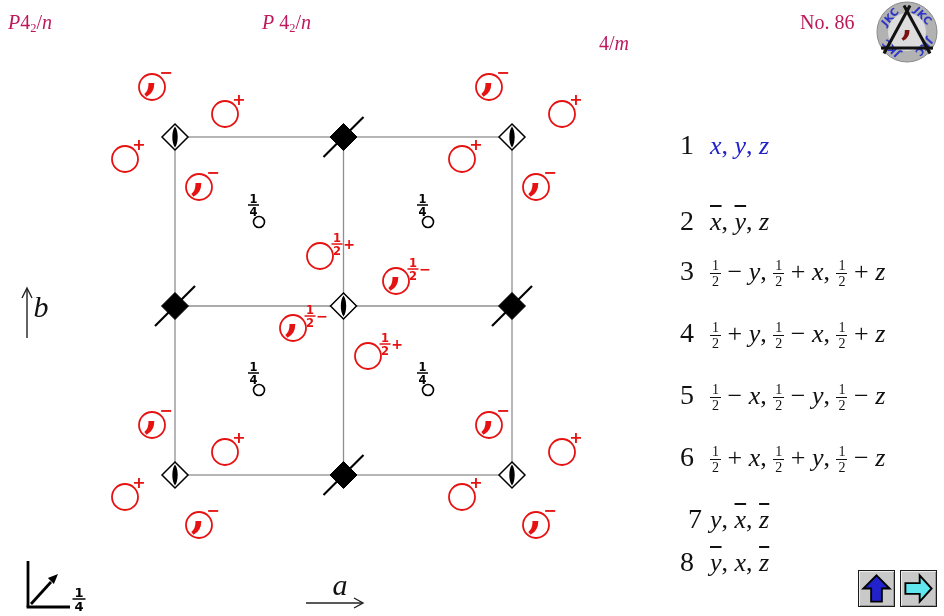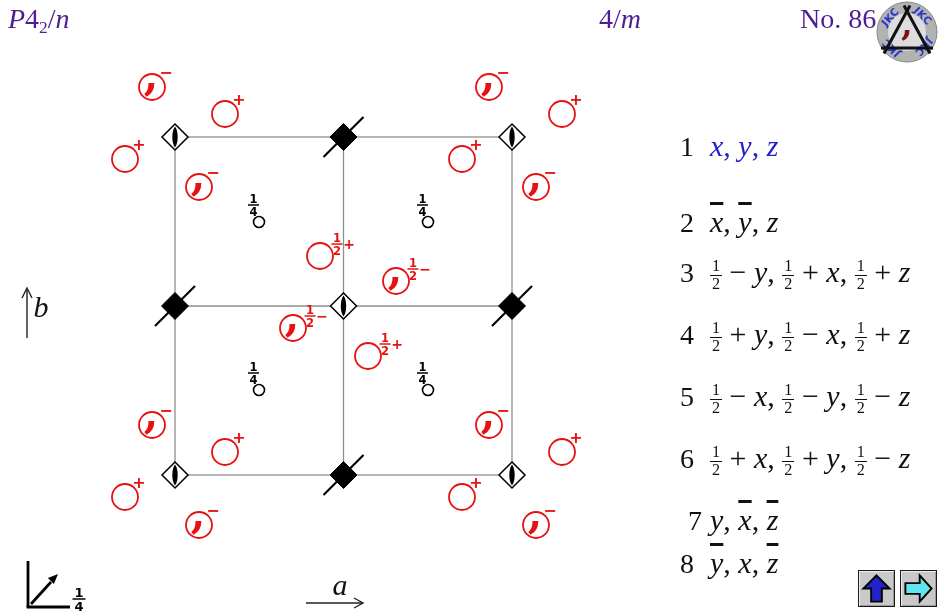--- a/index.html
+++ b/index.html
@@ -1,62 +1,63 @@
 <!DOCTYPE html>
 <html><head>
 <meta charset="utf-8">
 <style>
   html,body{margin:0;padding:0;background:#fff;}
   .page{position:relative;width:944px;height:616px;background:#ffffff;overflow:hidden;
         font-family:"Liberation Serif","DejaVu Serif",serif;}
   
-  .hdr{position:absolute;top:3px;font-size:28px;color:#4c1d95;white-space:nowrap;}
+  .hdr{position:absolute;top:11px;font-size:20px;color:#be185d;white-space:nowrap;}
   .hdr .v{font-style:italic;}
   .hdr sub{font-size:0.62em;vertical-align:-0.28em;}
   #h-sym1{left:8px;}
   #h-sym2{left:262px;}
-  #h-pg{left:599px;}
+  #h-pg{left:599px;margin-top:21px;}
   #h-no{left:760px;margin-left:40px;}
   
   #logo{position:absolute;left:876px;top:1px;}
   
   #diagram{position:absolute;left:0;top:60px;}
   
   .oplist{position:absolute;left:672px;top:60px;width:270px;}
   .oplist .row{position:absolute;left:0;height:44px;white-space:nowrap;}
   .oplist .row:nth-child(1){top:69px;}
   .oplist .row:nth-child(2){top:145px;}
   .oplist .row:nth-child(3){top:195px;}
   .oplist .row:nth-child(4){top:257px;}
   .oplist .row:nth-child(5){top:319px;}
   .oplist .row:nth-child(6){top:381px;}
   .oplist .row:nth-child(7){top:443px;text-align:center;}
   .oplist .row:nth-child(8){top:486px;}
   .opnum{display:inline-block;width:30px;padding-left:8px;font-size:28px;color:#111;}
-  .opcoords{font-size:30px;color:#111;font-family:Liberation Serif, serif;}
+  .opcoords{font-size:26px;color:#111;font-family:Liberation Serif, serif;}
   .row.hl .opcoords{color:#2222cc;}
   .opcoords .v{font-style:italic;}
   .opcoords .ov{text-decoration:overline;}
   .fr{display:inline-block;text-align:center;font-style:normal;font-size:0.54em;
       line-height:1.05;vertical-align:-0.42em;}
   .fr .t{display:block;border-bottom:1.4px solid #111;padding:0 2px 0;}
   .fr .b{display:block;}
   
   .nav{position:absolute;right:7px;bottom:9px;display:flex;gap:5px;}
   .navbtn{width:37px;height:37px;background:#c9c9c9;border:1.6px solid #1a1a1a;
           padding:2px;box-sizing:border-box;cursor:pointer;
           box-shadow:inset 1px 1px 0 #ededed, inset -1px -1px 0 #9a9a9a;}
   .navbtn svg{display:block;width:100%;height:100%;}
 </style>
 </head>
 <body>
 
 <div class="page">
 
   <span class="hdr" id="h-sym1"><span class="v">P</span>4<sub>2</sub>/<span class="v">n</span></span>
+  <span class="hdr" id="h-sym2"><span class="v">P</span> 4<sub>2</sub>/<span class="v">n</span></span>
   <span class="hdr" id="h-pg">4/<span class="v">m</span></span>
   <span class="hdr" id="h-no">No. 86</span>
 
   <svg id="logo" width="62" height="62" viewBox="0 0 62 62">
       <circle cx="31" cy="31" r="30" fill="#b2b2b2" stroke="#8a8a8a" stroke-width="1"></circle>
       <circle cx="31" cy="31" r="19" fill="#dddddd"></circle>
       <text x="31" y="12" text-anchor="middle" font-size="10.5" font-weight="bold" fill="#2b35c8" font-family="&quot;DejaVu Sans&quot;,sans-serif" transform="rotate(-48 31 31)" letter-spacing="0.5">JKC</text>
       <text x="31" y="12" text-anchor="middle" font-size="10.5" font-weight="bold" fill="#2b35c8" font-family="&quot;DejaVu Sans&quot;,sans-serif" transform="rotate(45 31 31)" letter-spacing="0.5">JKC</text>
       <text x="31" y="12" text-anchor="middle" font-size="10.5" font-weight="bold" fill="#2b35c8" font-family="&quot;DejaVu Sans&quot;,sans-serif" transform="rotate(132 31 31)" letter-spacing="0.5">JKC</text>
       <text x="31" y="12" text-anchor="middle" font-size="10.5" font-weight="bold" fill="#2b35c8" font-family="&quot;DejaVu Sans&quot;,sans-serif" transform="rotate(-135 31 31)" letter-spacing="0.5">JKC</text>

